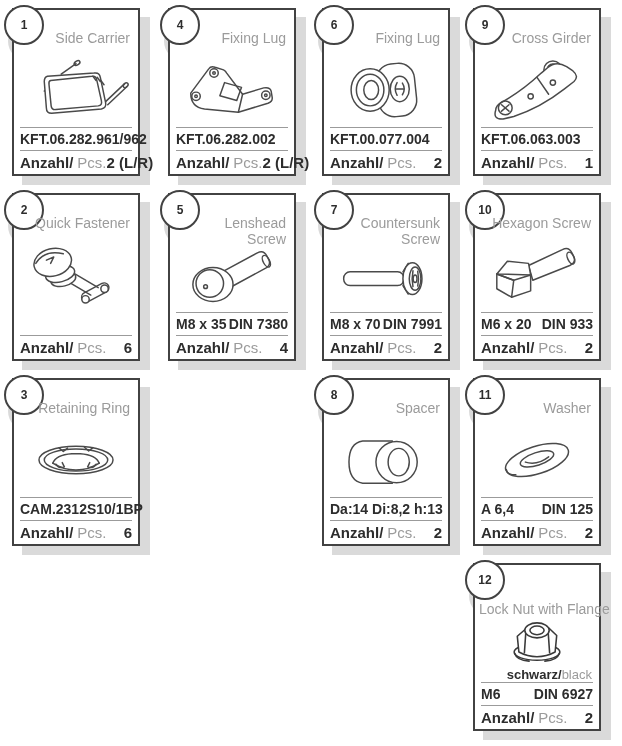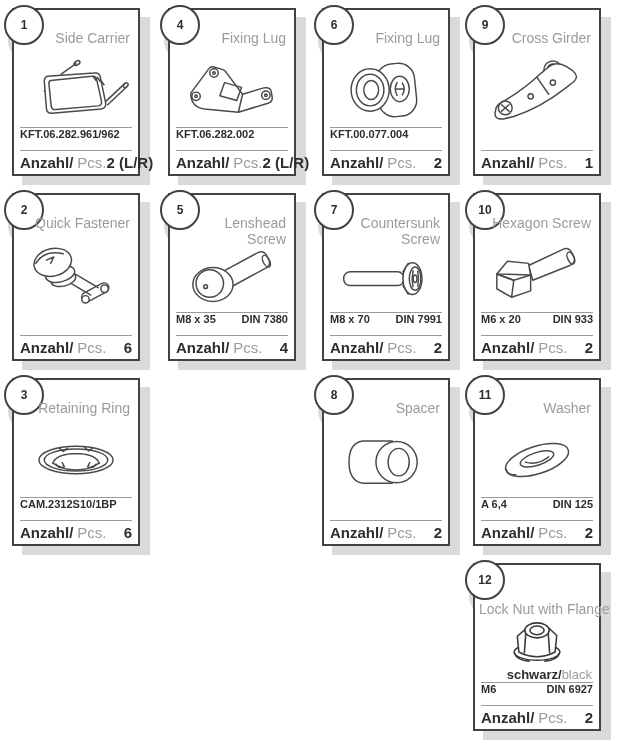--- a/index.html
+++ b/index.html
@@ -27,21 +27,21 @@
     color:var(--muted);font-size:14px;line-height:1.15;}
   .title-below .title{top:36px;left:4px;right:7px;white-space:nowrap;}
   .illus{position:absolute;top:42px;left:7px;right:7px;bottom:46px;
     display:flex;align-items:center;justify-content:center;}
   .has-note .illus{top:50px;bottom:62px;}
   .illus svg{width:100%;height:100%;}
   .note{position:absolute;bottom:47px;right:7px;font-size:13px;color:var(--muted);}
   .note b{color:var(--dark);font-weight:700;}
   .spec{position:absolute;left:6px;right:6px;bottom:24px;height:22px;
     border-top:1.5px solid var(--rule);display:flex;justify-content:space-between;
-    font-size:11px;font-weight:700;color:var(--dark);white-space:nowrap;}
+    align-items:center;font-size:14px;font-weight:700;color:var(--dark);white-space:nowrap;}
   .qtyrow{position:absolute;left:6px;right:6px;bottom:0;height:23px;
     border-top:1.5px solid var(--rule);display:flex;align-items:center;font-size:15px;}
   .anz{font-weight:700;color:var(--dark);}
   .pcs{color:var(--muted);margin-left:4px;}
   .qty{margin-left:auto;font-weight:700;color:var(--dark);white-space:nowrap;}
 </style>
 </head>
 <body>
 
 <div id="board" style="background: rgb(255, 255, 255);">
@@ -163,20 +163,24 @@
     <path d="M13,52 Q10,61 20,60.5 L30,58 Q55,50 78,32 L87,25 Q92,20 86,15 L80,11 Q70,5 62,12 L56,17 Q38,34 18,45 Q13,48 13,52 Z" fill="#fff"></path>
     <path d="M52,21 L63,37"></path>
     <circle cx="22" cy="50" r="6.5"></circle>
               <path d="M18.5,47 L25.5,53 M25.5,47 L18.5,53"></path>
     <circle cx="46" cy="39" r="2.5"></circle>
               <circle cx="67" cy="26" r="2.5"></circle>
    </g>
           </svg>
         </div>
 
+      <div class="spec">
+        <span>KFT.06.063.003</span>
+        <span></span>
+      </div>
       <div class="qtyrow">
         <span class="anz">Anzahl/</span>
         <span class="pcs">Pcs.</span>
         <span class="qty">1</span>
       </div>
     </div>
   </div>
 
   <div class="cardwrap" style="left: 12px; top: 193px;">
     <div class="notch-shadow"></div>
@@ -347,20 +351,24 @@
       <div class="illus">
           <svg viewBox="0 0 104 66">
    <g fill="none" stroke="#4a4a4a" stroke-width="1.4" stroke-linecap="round" stroke-linejoin="round">
     <path d="M30,15 L58,15 L58,55 L30,55 Q17,53 17,35 Q17,17 30,15 Z" fill="#fff"></path>
     <circle cx="62" cy="35" r="19.5" fill="#fff"></circle>
     <ellipse cx="64" cy="35" rx="10" ry="13" fill="#fff"></ellipse>
    </g>
           </svg>
         </div>
 
+      <div class="spec">
+        <span>Da:14 Di:8,2 h:13</span>
+        <span></span>
+      </div>
       <div class="qtyrow">
         <span class="anz">Anzahl/</span>
         <span class="pcs">Pcs.</span>
         <span class="qty">2</span>
       </div>
     </div>
   </div>
 
   <div class="cardwrap" style="left: 473px; top: 378px;">
     <div class="notch-shadow"></div>

